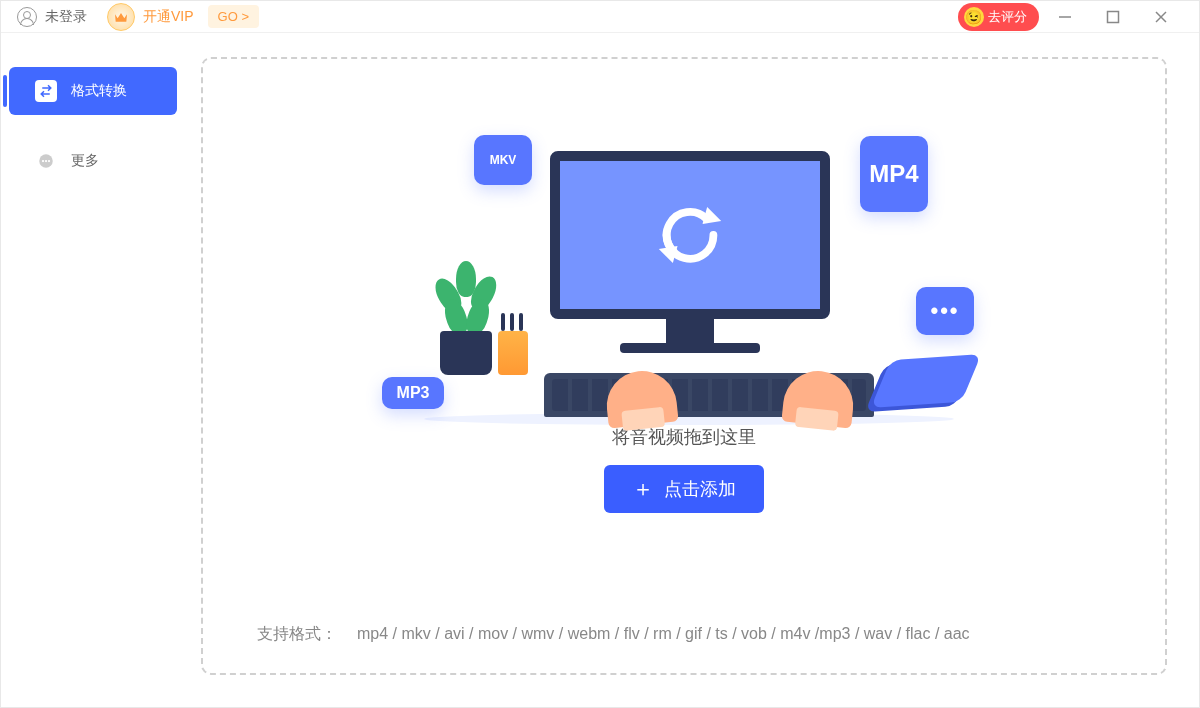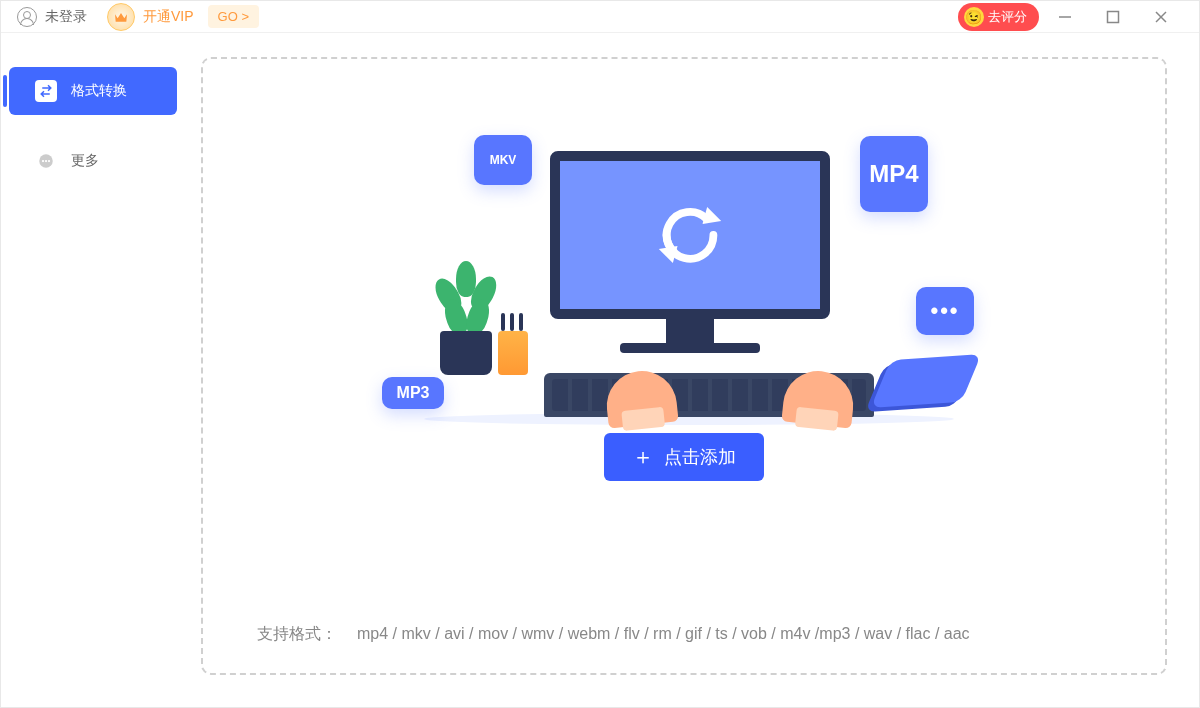--- a/index.html
+++ b/index.html
@@ -168,20 +168,21 @@
           </div>
           <div class="stand"></div>
             <div class="base"></div>
         </div>
         <div class="keyboard"></div>
         <div class="hand left"></div>
         <div class="hand right"></div>
         <div class="phone"></div>
       </div>
 
+      <div class="hint">将音视频拖到这里</div>
       <button class="add-btn">
         <span class="plus">＋</span>
         <span>点击添加</span>
       </button>
 
       <div class="formats">
         <span class="label">支持格式：</span><span>mp4 / mkv / avi / mov / wmv / webm / flv / rm / gif / ts / vob / m4v  /mp3 / wav / flac / aac</span>
       </div>
     </div>
   </div>

